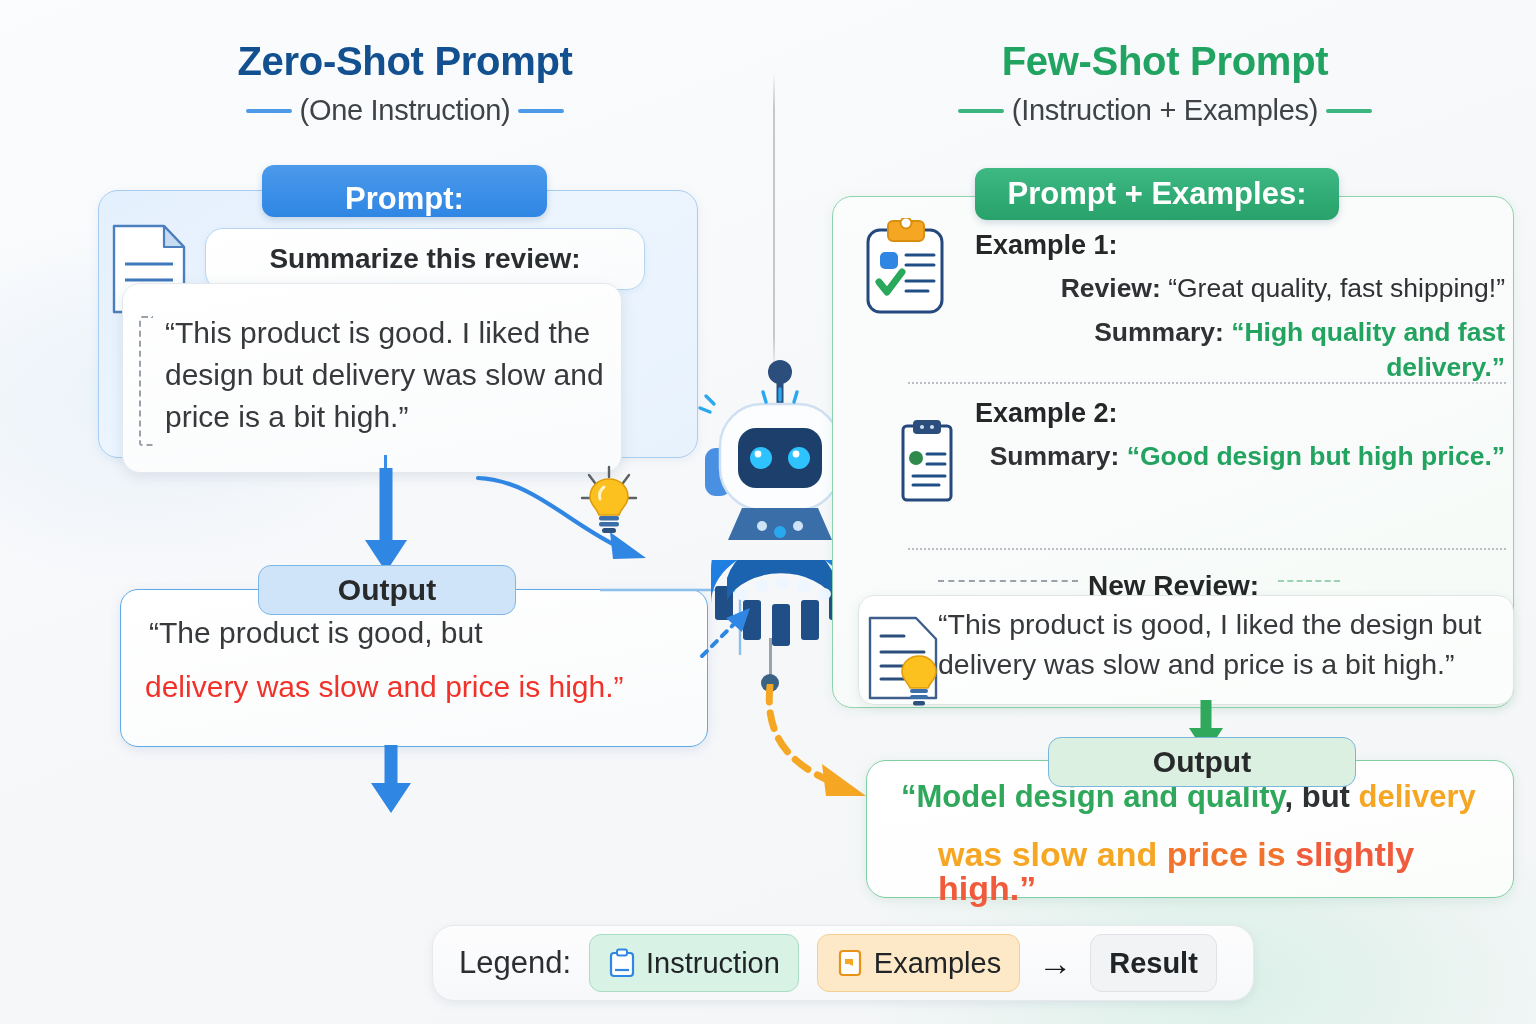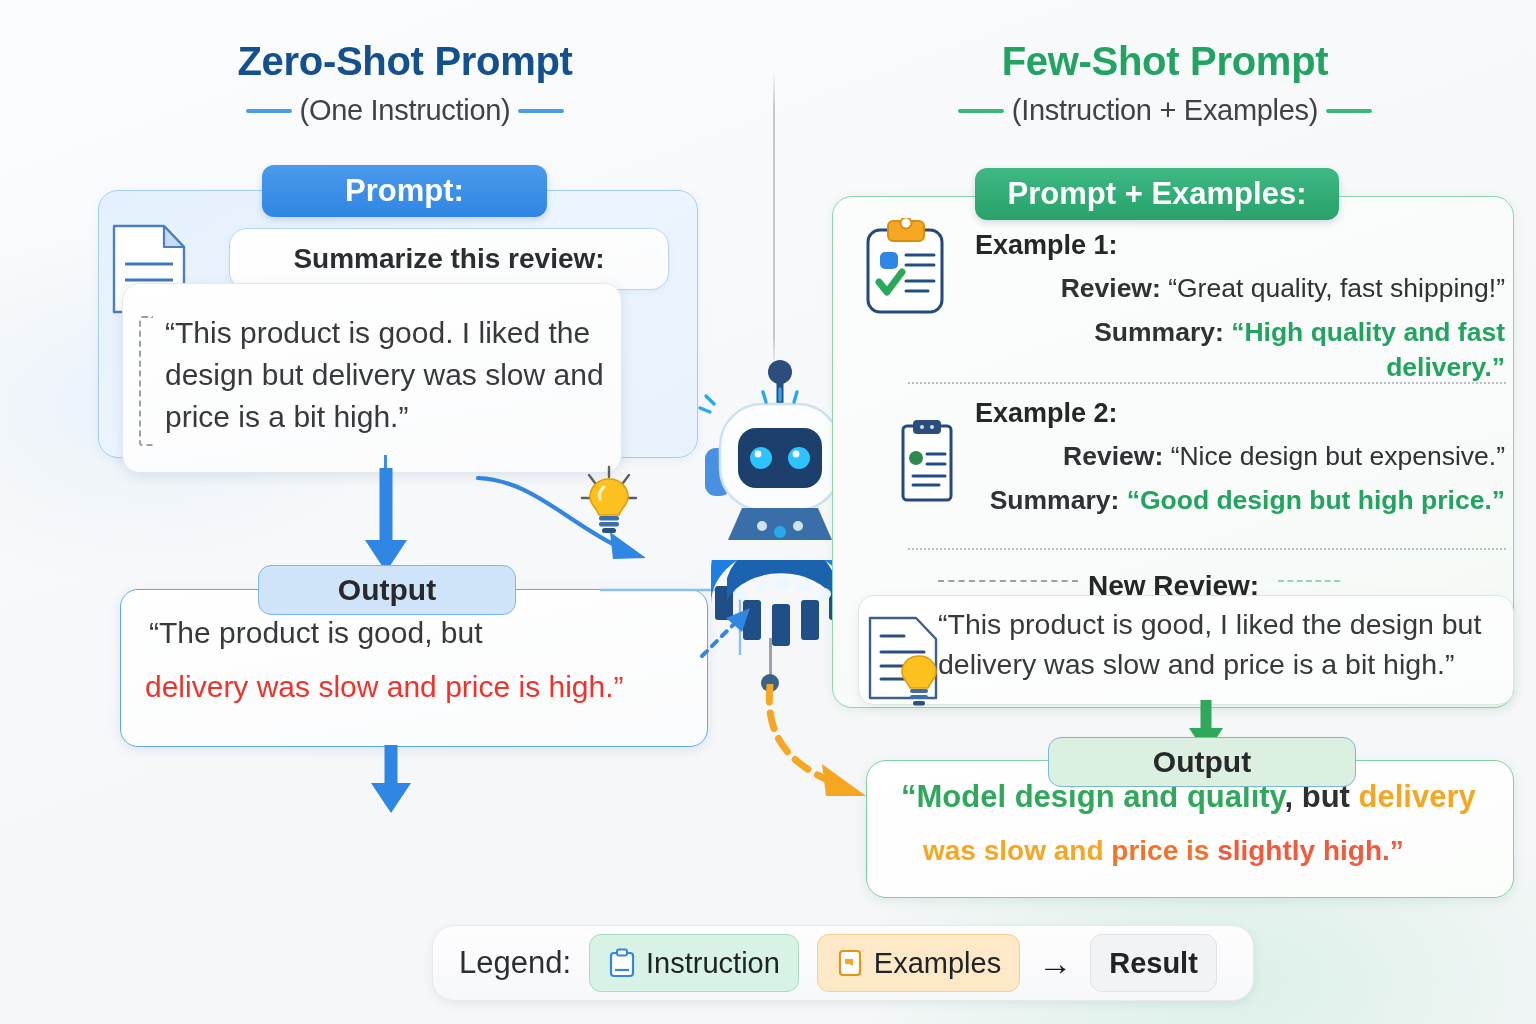--- a/index.html
+++ b/index.html
@@ -34,21 +34,21 @@
   .fs .dash { background: #3cb57e; }
   .subtitle { font-size: 29px; color: #3f4347; font-weight: normal; white-space: nowrap; }
 
   
   .pill {
     position: absolute; z-index: 6;
     display: flex; align-items: center; justify-content: center;
     color: #fff; font-weight: bold; border-radius: 12px;
     box-shadow: 0 3px 7px rgba(20,60,110,0.18);
   }
-  .pill.blue { background: linear-gradient(180deg,#4b9aec,#2f86e3); }
+  .pill.blue { background: linear-gradient(180deg,#4b9aec,#2f86e3); align-items: flex-end; }
   .pill.green { background: linear-gradient(180deg,#3eb983,#28a16a); }
 
   .tab {
     position: absolute; z-index: 6;
     display:flex; align-items:center; justify-content:center;
     font-weight: bold; border-radius: 13px;
   }
   .tab.blue { background:#cfe4f9; border:1.5px solid #7fb6e8; color:#27292b; }
   .tab.green { background:#dcf0e2; border:1.5px solid #78b8d8; color:#27292b; }
 
@@ -173,21 +173,21 @@
   <div class="abs" style="left:108px; top:222px;">
     <svg width="84" height="96" viewBox="0 0 84 96">
       <path d="M6 4 H56 L76 25 V90 H6 Z" fill="#ffffff" stroke="#4b7fbd" stroke-width="2.4" stroke-linejoin="round"></path>
       <path d="M56 4 L76 25 H56 Z" fill="#c7dcf3" stroke="#4b7fbd" stroke-width="2.2" stroke-linejoin="round"></path>
       <line x1="17" y1="42" x2="65" y2="42" stroke="#3f79bd" stroke-width="3"></line>
       <line x1="17" y1="58" x2="65" y2="58" stroke="#3f79bd" stroke-width="3"></line>
       <line x1="17" y1="74" x2="65" y2="74" stroke="#3f79bd" stroke-width="3"></line>
     </svg>
   </div>
 
-  <div class="panel card-white card-instr" style="left:205px; top:228px; width:440px; height:62px; display:flex; align-items:center; justify-content:center;margin-left:24px;">
+  <div class="panel card-white card-instr" style="left:205px; top:228px; width:440px; height:62px; display:flex; align-items:center; justify-content:center;">
     <span class="instr-text">Summarize this review:</span>
   </div>
 
   <div class="panel card-white card-body-blue" style="left:122px; top:283px; width:500px; height:190px;">
     <div class="qbracket" style="left:16px; top:32px; height:130px;"></div>
     <div class="body-text" style="position:absolute; left:42px; top:28px; width:440px;">“This product is good. I liked the design but delivery was slow and price is a bit high.”</div>
   </div>
 
   <div class="abs" style="left:384px; top:455px; width:3px; height:30px; background:#3b8ee8;"></div>
 
@@ -364,24 +364,20 @@
         <line x1="34" y1="36" x2="52" y2="36"></line>
         <line x1="34" y1="46" x2="52" y2="46"></line>
         <line x1="20" y1="58" x2="52" y2="58"></line>
         <line x1="20" y1="67" x2="46" y2="67"></line>
       </g>
     </svg>
   </div>
 
   <div class="abs" style="left:975px; top:398px; width:530px;">
     <div class="ex-label">Example 2:</div>
-    <div class="ex-line" style="margin-top:10px; padding-left:8px;">
-      <b>Review:</b>
-      <span>“Nice design but expensive.”</span>
-    </div>
     <div class="ex-line" style="margin-top:10px;">
       <b>Summary:</b>
       <span class="green-t">“Good design but high price.”</span>
     </div>
   </div>
 
   <div class="dotted-sep" style="left:908px; top:548px; width:598px;"></div>
 
   <div class="dash-left" style="left:938px; top:580px; width:140px;"></div>
   <div class="ex-label" style="position:absolute; left:1088px; top:562px; font-size:28px;margin-top:8px;">New Review:</div>
@@ -418,21 +414,21 @@
   </div>
 
   <div class="tab green" style="left:1048px; top:737px; width:308px; height:50px; font-size:30px;">
     <span>Output</span>
   </div>
 
   <div class="panel card-output-green" style="left:866px; top:760px; width:648px; height:138px;">
     <div style="position:absolute; left:34px; top:20px; font-size:31px; font-weight:bold; line-height:1.0;">
       <span class="darkg-t">“</span><span class="darkg-t">Model design and quality</span><span style="color:#2e3133;">, but </span><span class="orange-t">delivery</span>
     </div>
-    <div style="position:absolute; left:56px; top:76px; font-size:28px; font-weight:bold; line-height:1.0;">
+    <div style="position:absolute; left:71px; top:76px; font-size:34px; font-weight:bold; line-height:1.0;">
       <span class="orange-t">was slow and</span>
       <span class="orangered-t">price is</span>
       <span class="tomato-t">slightly high.”</span>
     </div>
   </div>
 
   <div class="legend" style="left:432px; top:925px; width:822px; height:76px;">
     <span class="legend-title">Legend:</span>
 
     <div class="chip instr">

